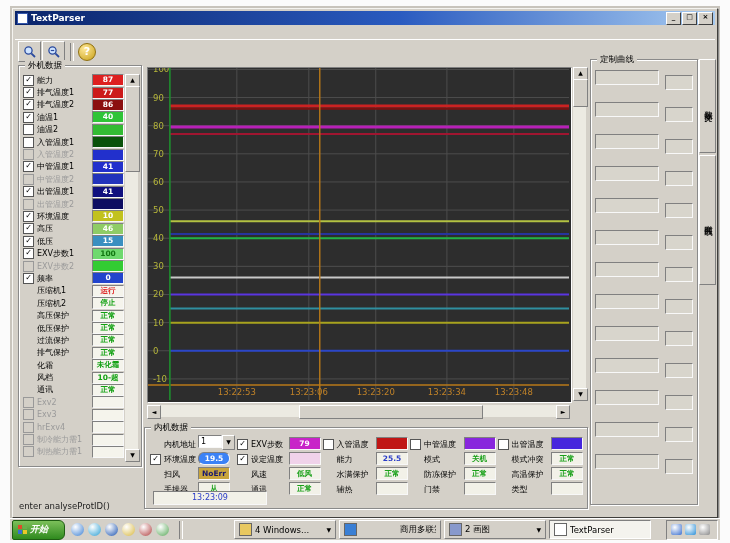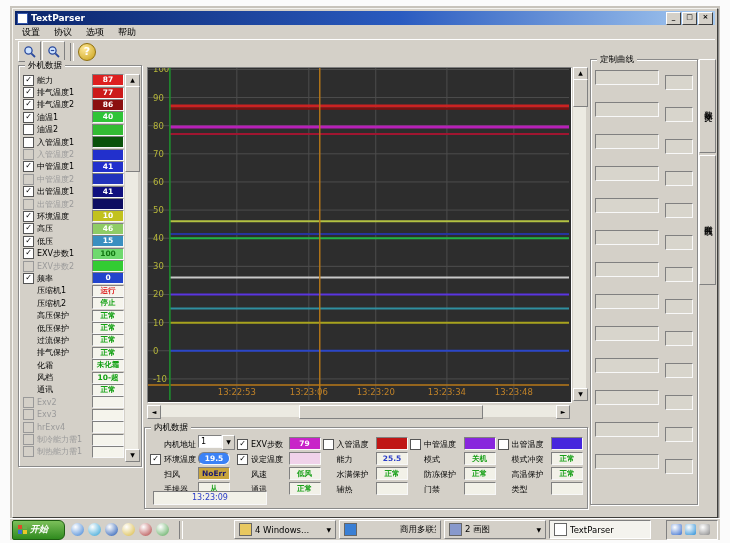--- a/index.html
+++ b/index.html
@@ -102,26 +102,20 @@
   <div class="win">
 
     <div class="titlebar">
       <span class="appicon"></span>
       <span class="ttl">TextParser</span>
       <span class="winbtn">_</span>
       <span class="winbtn">□</span>
       <span class="winbtn">×</span>
     </div>
 
-    <div class="menubar">
-      <span class="menu-item">设置</span>
-      <span class="menu-item">协议</span>
-      <span class="menu-item">选项</span>
-      <span class="menu-item">帮助</span>
-    </div>
 
     <div class="toolbar">
       <span class="tbtn">
         <svg width="14" height="14" viewBox="0 0 14 14">
           <circle cx="5.5" cy="5.5" r="3.6" fill="#cfe4ff" stroke="#2a4a9e" stroke-width="1.3"></circle>
           <line x1="8.3" y1="8.3" x2="12" y2="12" stroke="#2a4a9e" stroke-width="1.8"></line>
         </svg>
       </span>
       <span class="tbtn">
         <svg width="14" height="14" viewBox="0 0 14 14">
@@ -595,20 +589,23 @@
         </div>
     </div>
 
     <div class="vtab" style="left:686px;top:50px;height:92px;">
       <span>数据文件</span>
     </div>
     <div class="vtab" style="left:686px;top:146px;height:128px;">
       <span>实时曲线</span>
     </div>
 
+    <div class="statusbar">
+      <span>enter analyseProtID()</span>
+    </div>
   </div>
 
   <div class="taskbar">
     <div class="startbtn">
       <span class="flag">
         <i style="background:#e04a2a;"></i>
           <i style="background:#6ab04a;"></i>
         <i style="background:#3a6fd0;"></i>
           <i style="background:#e8c82a;"></i>
       </span>

